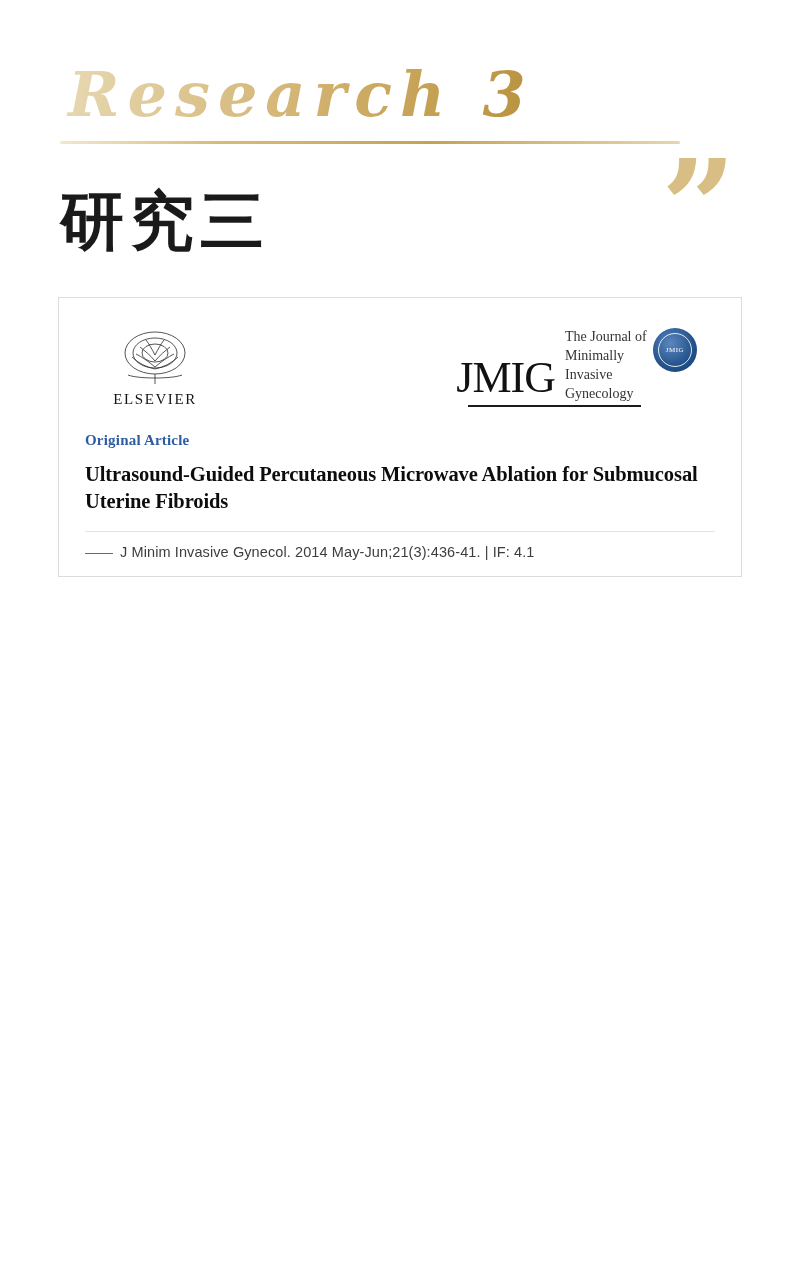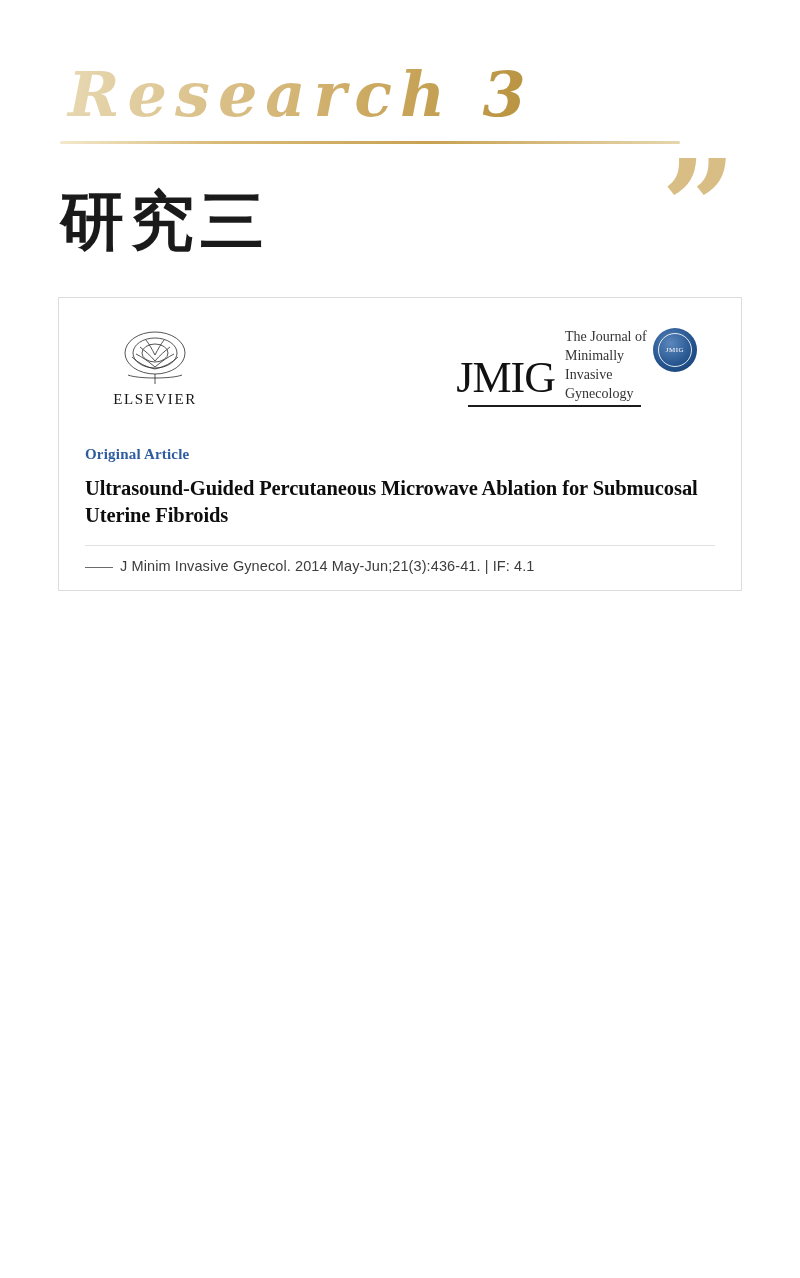--- a/index.html
+++ b/index.html
@@ -154,21 +154,21 @@
     font-family: "Liberation Serif", serif;
     letter-spacing: .5px;
   }
   .jmig-rule {
     height: 2px;
     background: #1c1c1c;
     margin: 2px 10px 0 12px;
   }
 
   .orig-article {
-    margin-top: 32px;
+    margin-top: 18px;
     font-family: "Liberation Serif", serif;
     font-weight: bold;
     font-size: 15px;
     color: #2f5ca0;
     letter-spacing: .2px;
   }
   .paper-title {
     margin-top: 12px;
     font-family: "Liberation Serif", serif;
     font-weight: bold;

